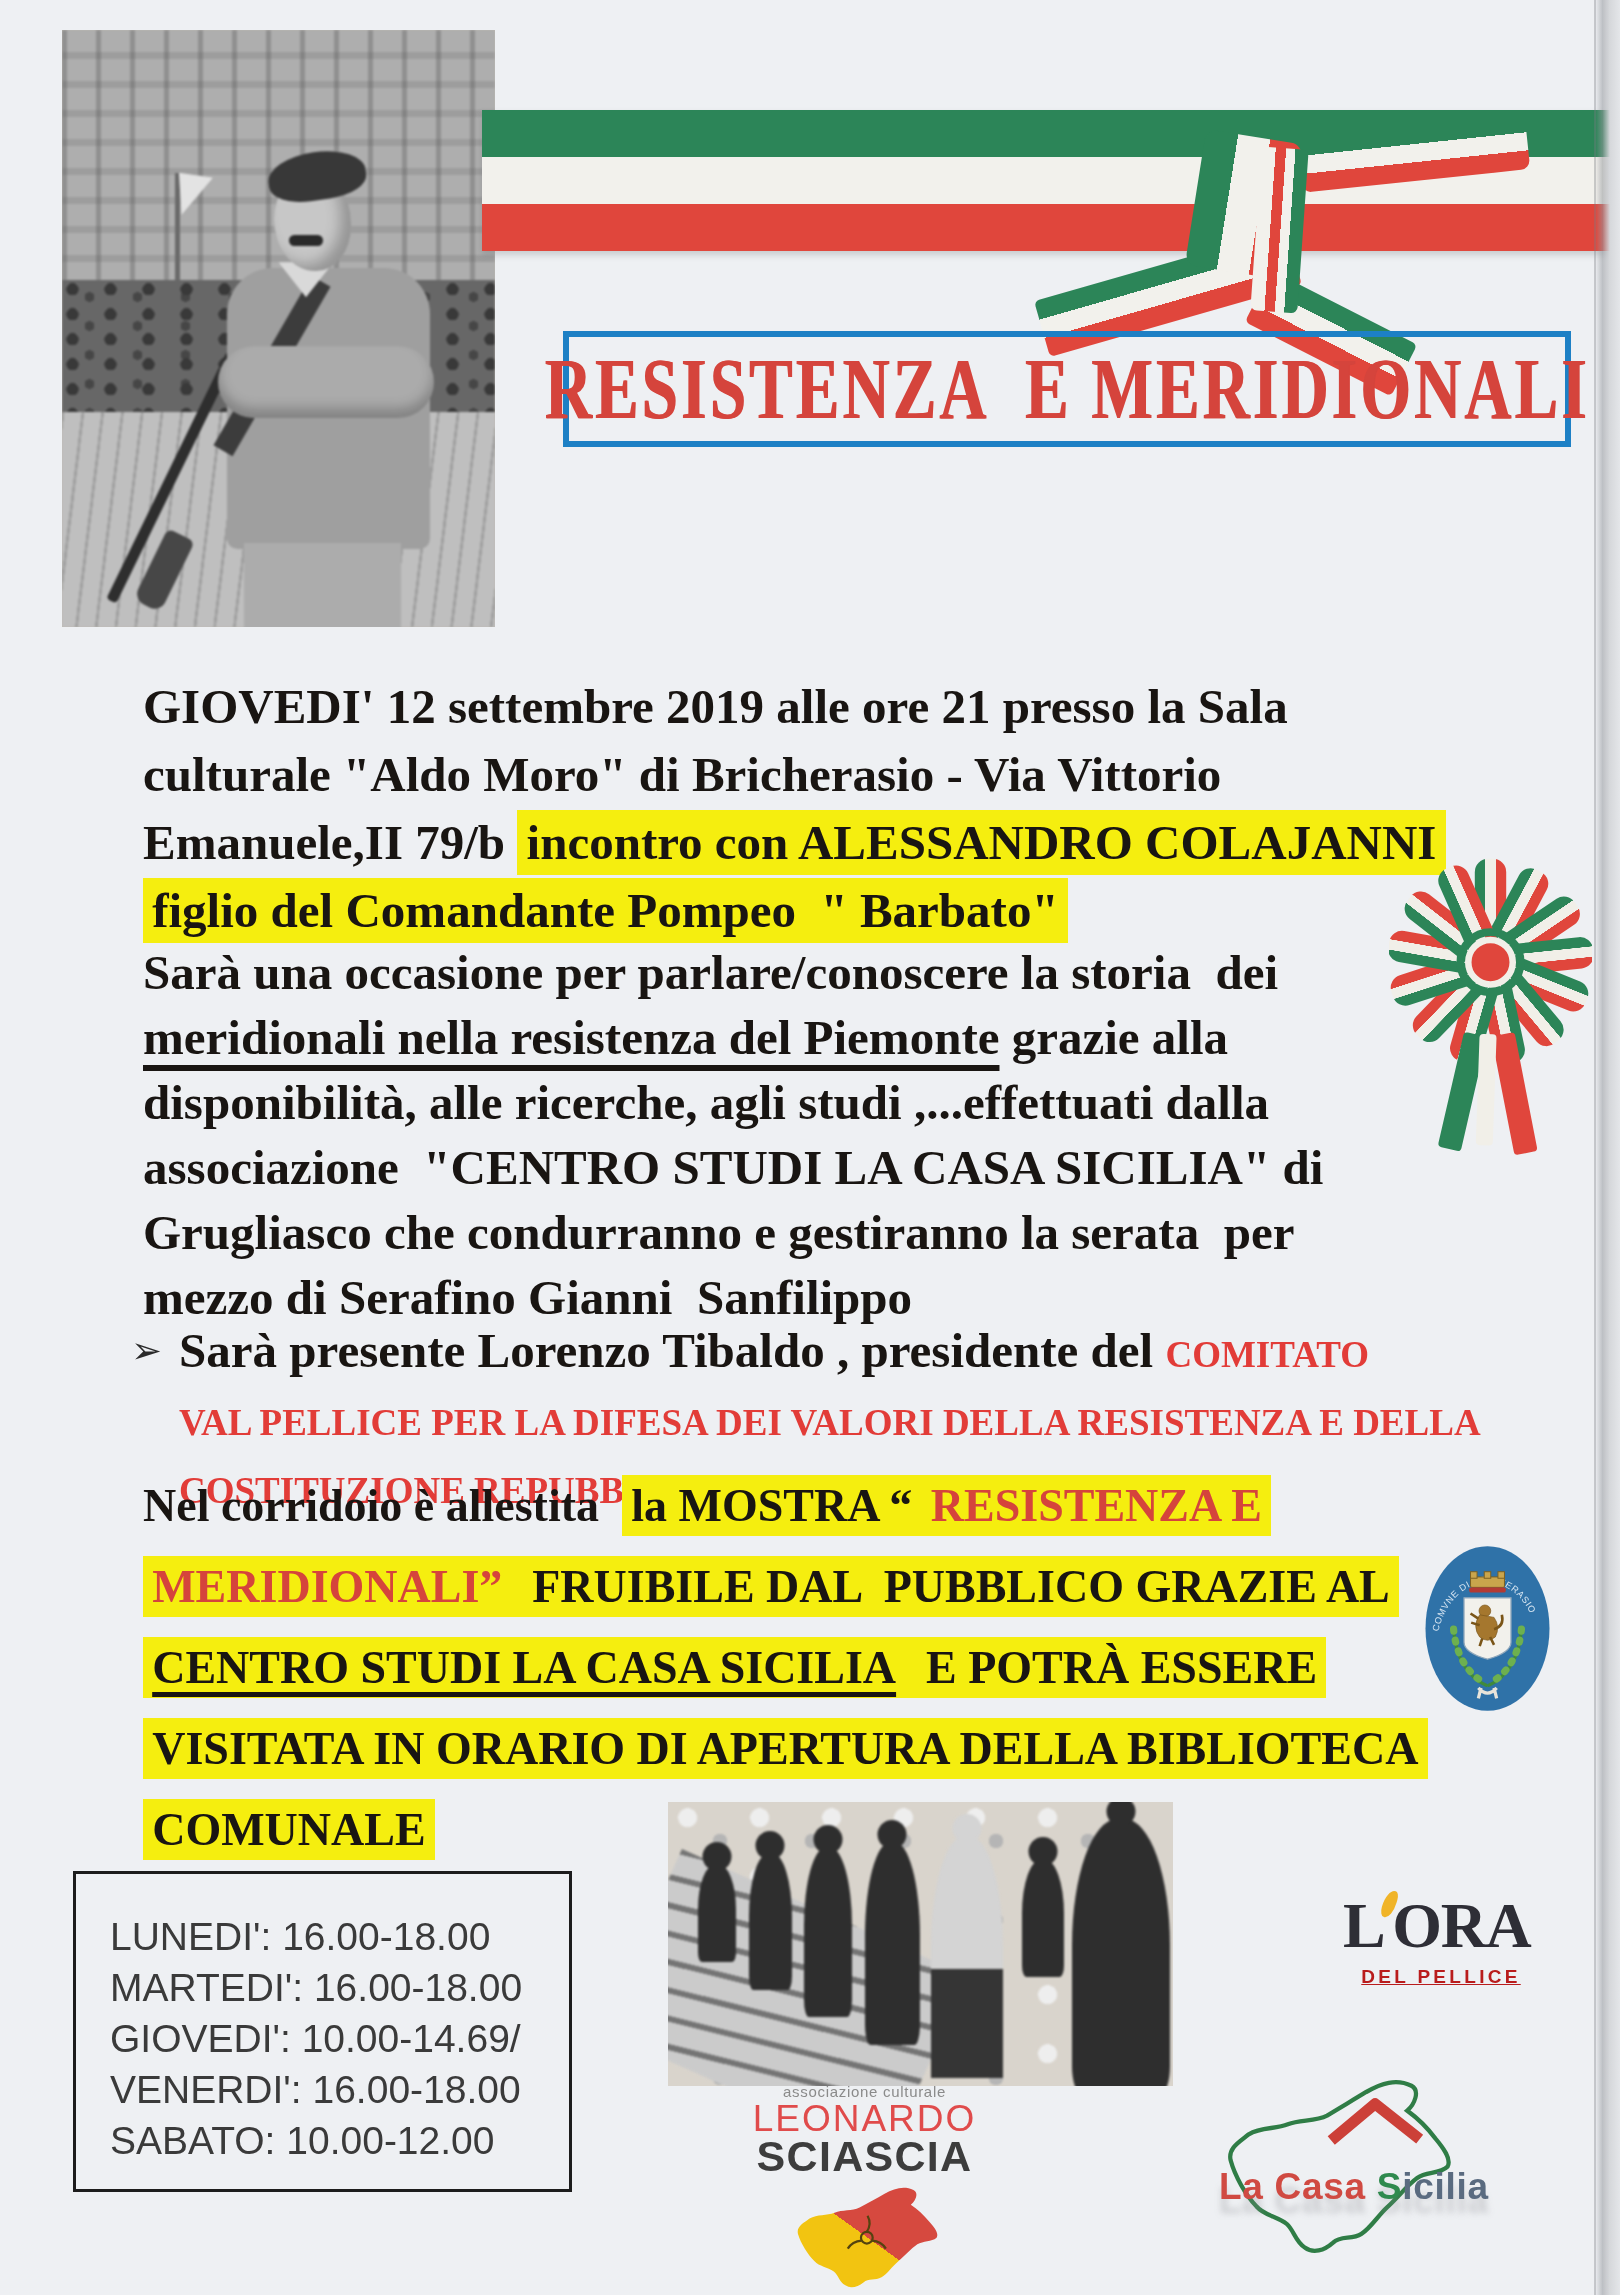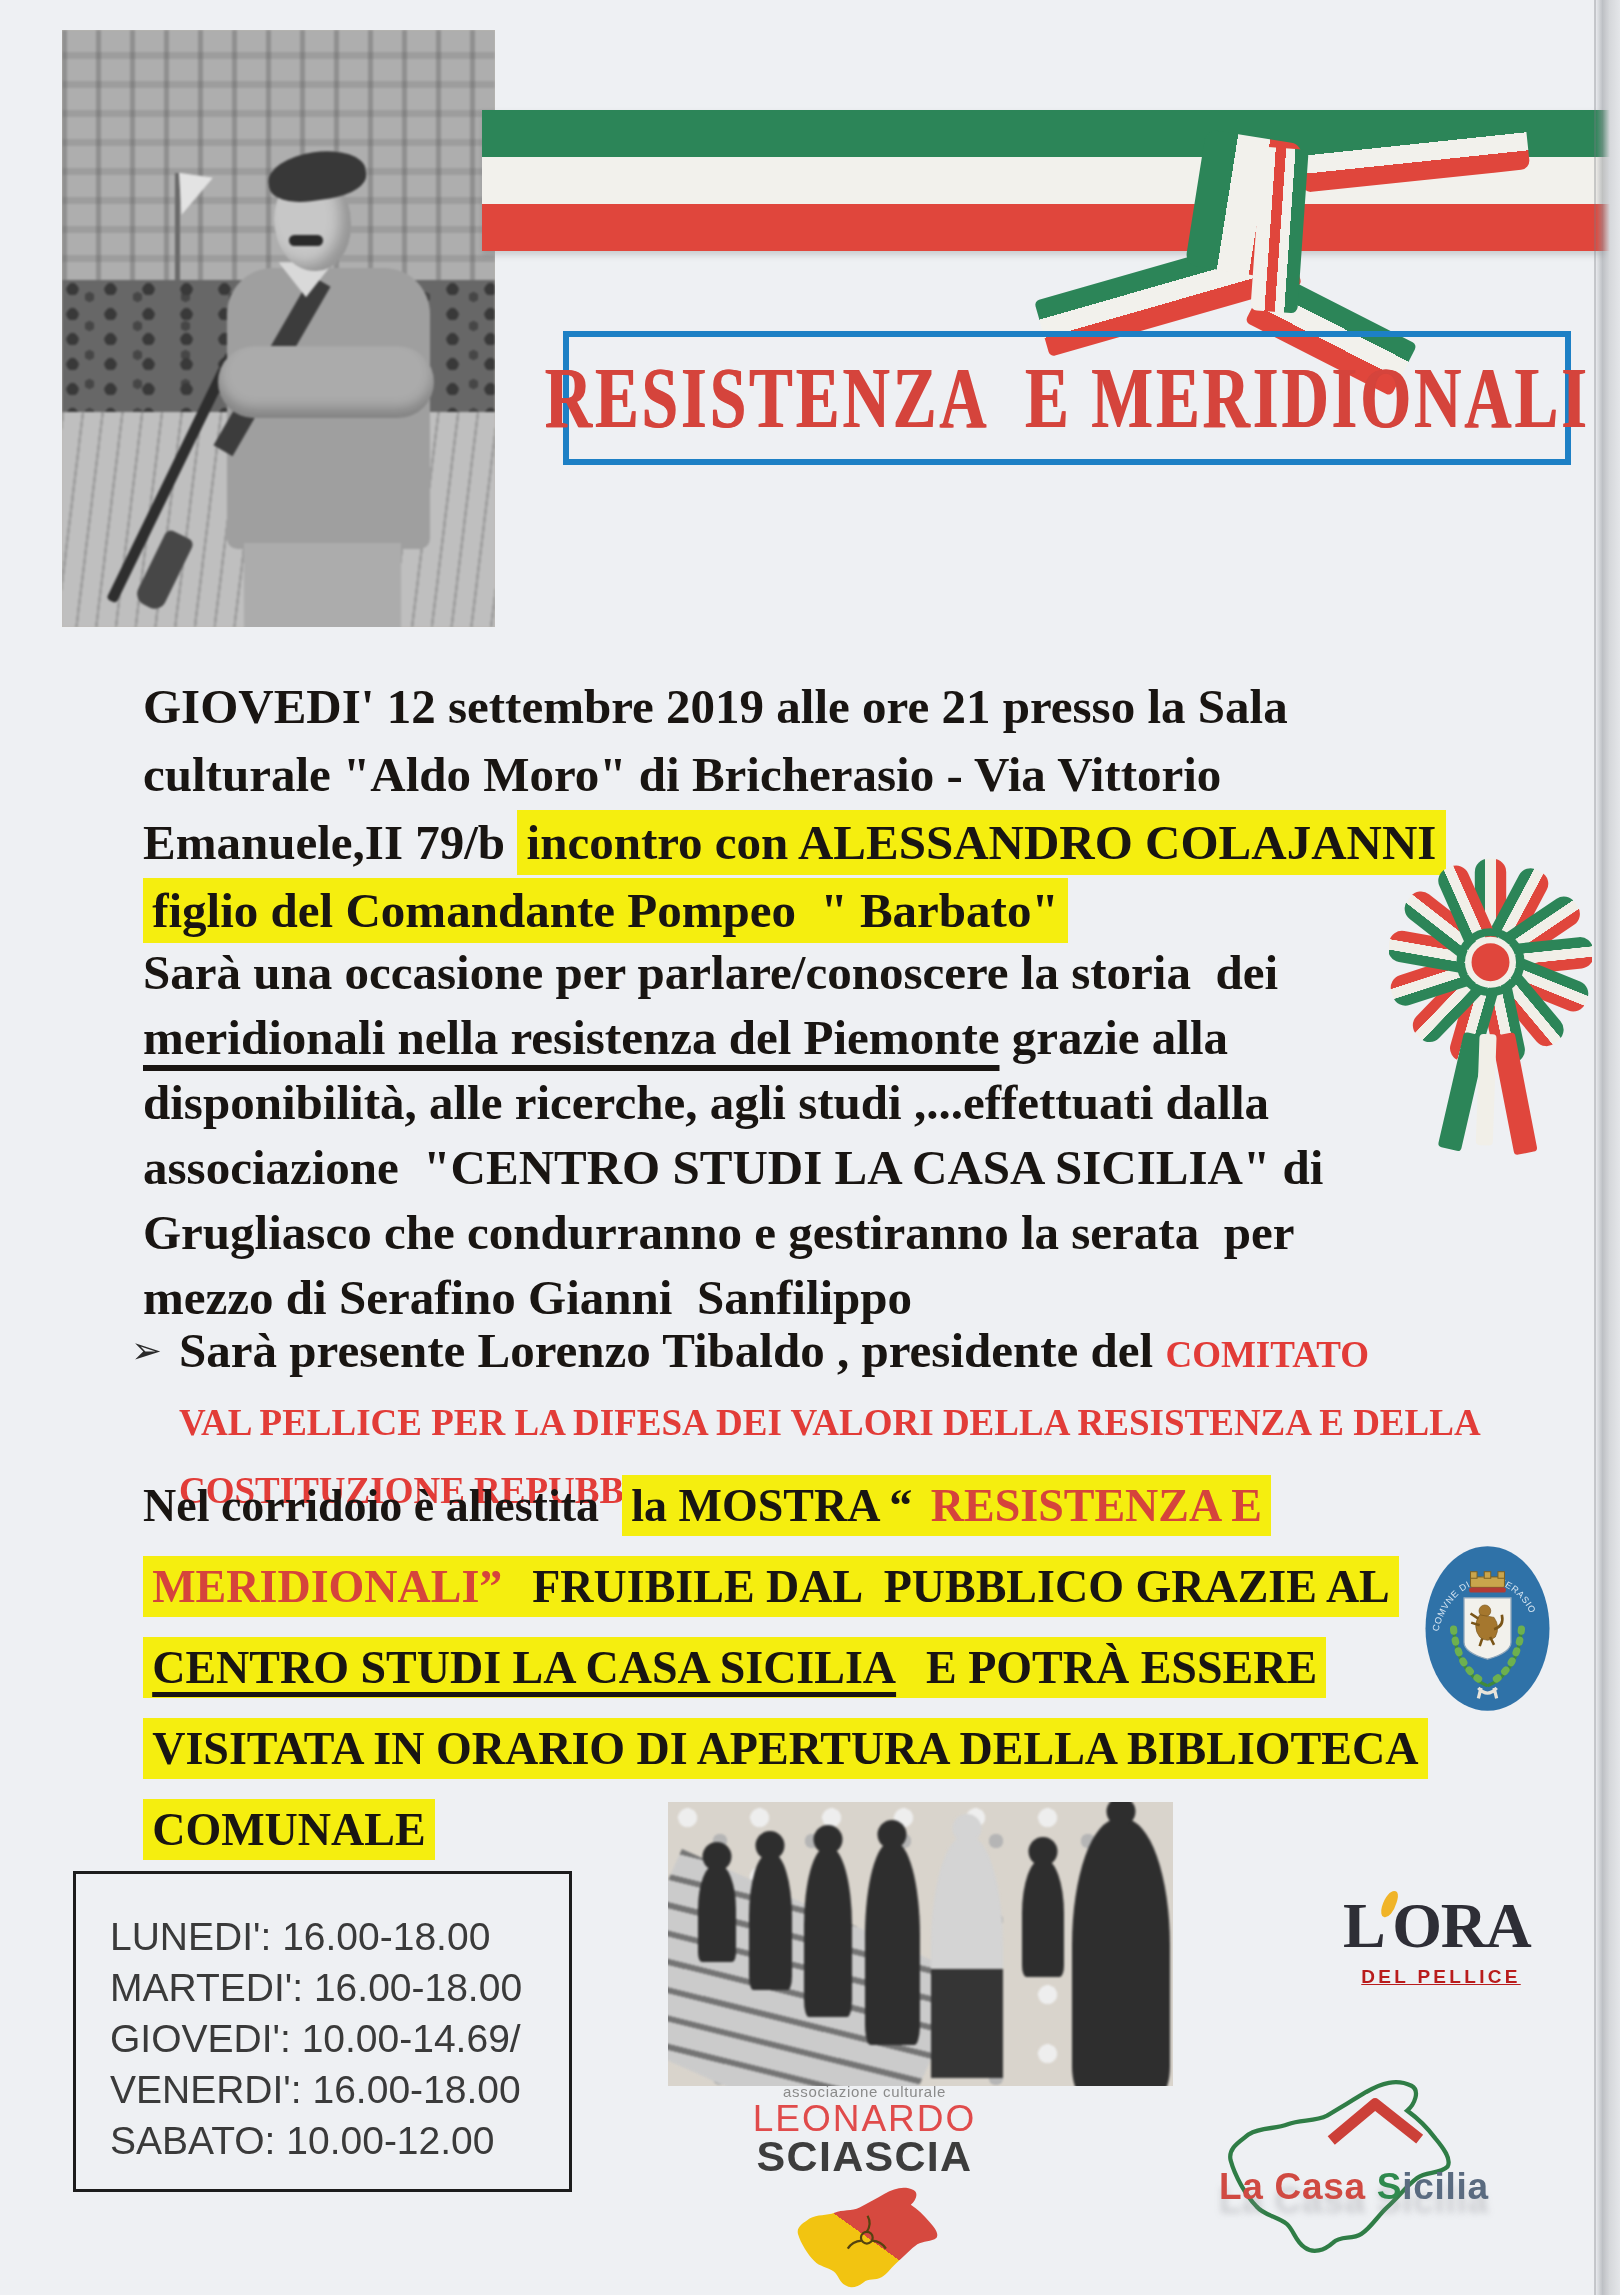--- a/index.html
+++ b/index.html
@@ -56,21 +56,21 @@
     transform:rotate(9deg);border-radius:11.8px;}
   .bow-cinch{position:absolute;left:774px;top:38px;width:47px;height:164px;
     background:linear-gradient(90deg,#f2f1ec 0 30%,#e0463c 30% 52%,#f2f1ec 52% 72%,#2c8558 72% 100%);
     transform:rotate(4deg);border-radius:6.5px;}
   .tail{position:absolute;height:58px;border-radius:5.2px;}
   .tail.left{left:555px;top:154px;width:262px;transform:rotate(-16deg);
     background:linear-gradient(180deg,#2c8558 0 33%,#f2f1ec 33% 66%,#e0463c 66% 100%);}
   .tail.right{left:776px;top:157px;width:164px;transform:rotate(27deg);transform-origin:left center;
     background:linear-gradient(180deg,#2c8558 0 33%,#f2f1ec 33% 66%,#e0463c 66% 100%);}
   
-  .title-box{position:absolute;left:563px;top:331px;width:1008px;height:134px;
+  .title-box{position:absolute;left:563px;top:331px;width:1008px;height:116px;
     border:6.5px solid #1d80c5;box-sizing:border-box;display:flex;align-items:center;justify-content:center;}
   .title-text{color:#d5443c;font-size:65px;font-weight:700;letter-spacing:3.3px;
     transform:scaleY(1.32);white-space:pre;text-shadow:1px 0 0 #d5443c;}
   
   .para{position:absolute;color:#191512;font-weight:700;white-space:pre-wrap;}
   .p1{left:143px;top:673px;width:1505px;font-size:49px;line-height:68px;}
   .p2{left:143px;top:940px;width:1505px;font-size:49px;line-height:65px;}
   .hl{background:#f5ee0f;padding:4.6px 9.2px;box-decoration-break:clone;-webkit-box-decoration-break:clone;}
   .und-thick{text-decoration:underline;text-decoration-thickness:5.9px;text-underline-offset:10.5px;}
   .guest{position:absolute;left:131px;top:1317px;width:1460px;display:flex;align-items:flex-start;}

